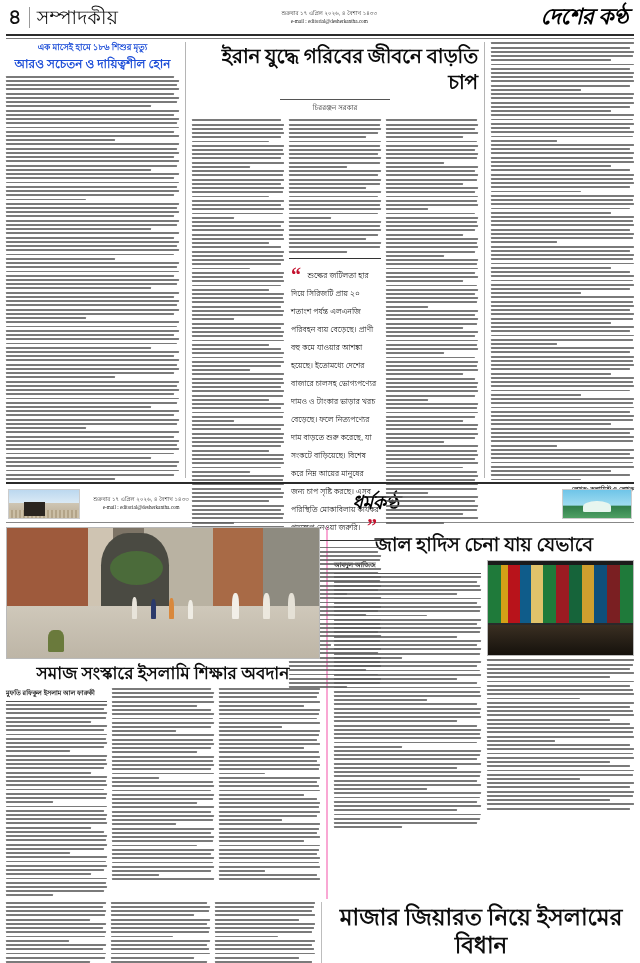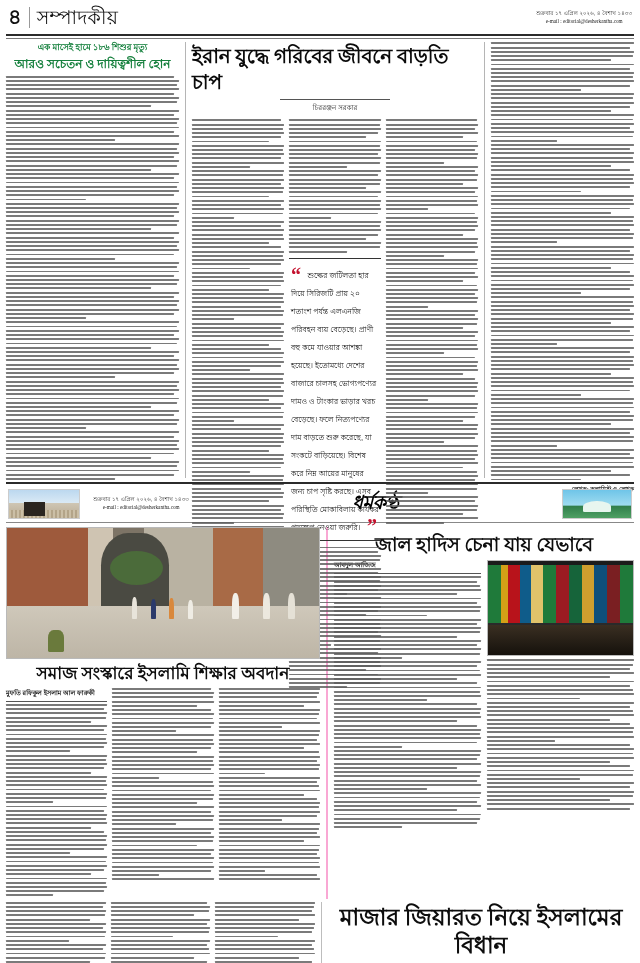--- a/index.html
+++ b/index.html
@@ -39,31 +39,31 @@
   .rule-thin  { height: 0.7px; background: #777; margin: 1.5px 6px 0 6px; }
 
   
   .edit-wrap { display: flex; padding: 4px 6px 0 6px; height: 440px; }
   .col-left  { width: 180px; padding-right: 6px; border-right: 1px solid #b5b5b5; }
   .col-mid   { flex: 1; padding: 0 6px; }
   .col-right { width: 150px; padding-left: 6px; border-left: 1px solid #b5b5b5; }
 
   .lead-head {
     text-align: center; font-family: "Liberation Serif", serif;
-    color: #15803d;
+    color: #1d4ed8;
   }
   .lead-head .l1 { font-size: 8.6px; font-weight: 700; line-height: 1.3; }
   .lead-head .l2 { font-size: 12px; font-weight: 700; line-height: 1.35; margin-top: 2px; }
 
   .kicker {
     font-family: "Liberation Serif", serif; font-size: 8px; font-weight: 700;
     color: #111; margin-bottom: 2px;
   }
   .main-head {
-    text-align: left; font-family: "Liberation Serif", serif;
+    text-align: right; font-family: "Liberation Serif", serif;
     font-size: 20px; font-weight: 700; color: #0a0a0a; line-height: 1.3;
     letter-spacing: -0.2px; padding: 1px 0 4px 0;
   }
   .byline-main {
     text-align: center; font-size: 7px; color: #222; padding-top: 2px;
     border-top: 1px solid #555; width: 110px; margin: 0 auto 5px auto;
   }
 
   
   .txt { text-align: justify; }
@@ -216,20 +216,21 @@
 
   <div class="masthead">
     <div class="mh-left">
       <div class="pageno">৪</div>
       <div class="section-name">সম্পাদকীয়</div>
     </div>
     <div class="mh-center">
       <div class="mh-date">শুক্রবার ১৭ এপ্রিল ২০২৬, ৪ বৈশাখ ১৪৩৩</div>
       <div class="mh-email">e-mail : editorial@desherkantha.com</div>
     </div>
+    <div class="mh-logo">দেশের কণ্ঠ</div>
   </div>
   <div class="rule-thick"></div>
   <div class="rule-thin"></div>
 
   <div class="edit-wrap">
 
     <div class="col-left">
       <div class="lead-head">
         <div class="l1">এক মাসেই হামে ১৮৬ শিশুর মৃত্যু</div>
         <div class="l2">আরও সচেতন ও দায়িত্বশীল হোন</div>

